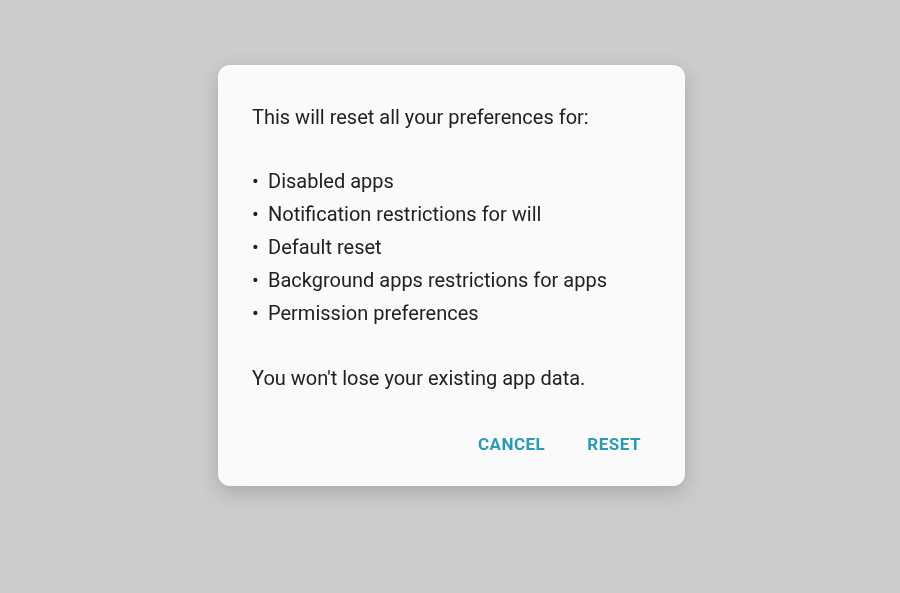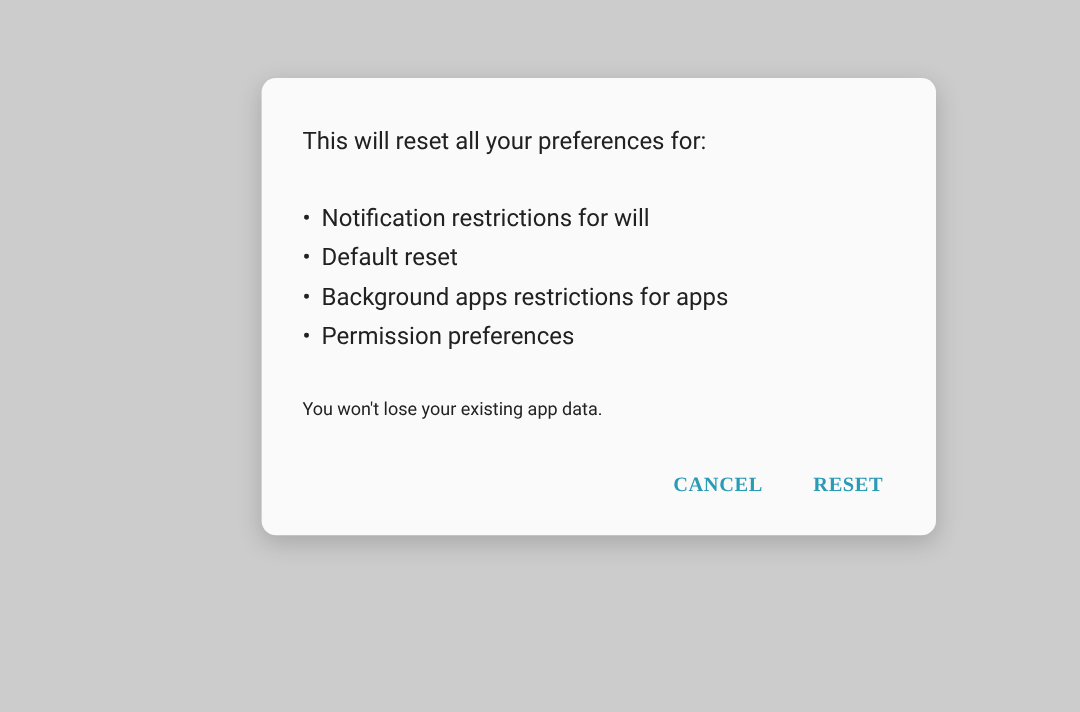--- a/index.html
+++ b/index.html
@@ -12,21 +12,21 @@
       height: 593px;
       background: #cccccc;
       font-family: Roboto, "Helvetica Neue", Arial, sans-serif;
       position: relative;
       overflow: hidden;
     }
     .dialog {
       position: absolute;
       left: 218px;
       top: 65px;
-      width: 562px;
+      width: 467px;
       background: #fafafa;
       border-radius: 12px;
       box-shadow: 0 6px 20px rgba(0,0,0,0.18);
       padding: 38px 34px 20px 34px;
     }
     .intro-text {
       font-size: 20px;
       color: #212121;
       line-height: 1.4;
       margin-bottom: 34px;
@@ -42,52 +42,52 @@
       position: relative;
       padding-left: 16px;
     }
     .bullet-list li::before {
       content: "•";
       position: absolute;
       left: 0;
       top: 0;
     }
     .footer-text {
-      font-size: 15px;
+      font-size: 20px;
       color: #212121;
       line-height: 1.4;
       margin-bottom: 36px;
     }
     .button-row {
       display: flex;
       justify-content: flex-end;
       gap: 38px;
       padding-right: 8px;
       padding-bottom: 6px;
-      font-family: Liberation Serif, serif;
     }
     .dialog-button {
       background: none;
       border: none;
       font-family: inherit;
       font-size: 17px;
       font-weight: 700;
       letter-spacing: 0.5px;
       color: #2a9bb5;
       cursor: pointer;
       text-transform: uppercase;
       padding: 6px 2px;
     }
   </style>
 </head>
 <body>
 
 <div class="dialog">
   <p class="intro-text">This will reset all your preferences for:</p>
   <ul class="bullet-list">
+    <li>Disabled apps</li>
     <li>Notification restrictions for will</li>
     <li>Default reset</li>
     <li>Background apps restrictions for apps</li>
     <li>Permission preferences</li>
   </ul>
   <p class="footer-text">You won't lose your existing app data.</p>
   <div class="button-row">
     <button class="dialog-button">CANCEL</button>
     <button class="dialog-button">RESET</button>
   </div>

